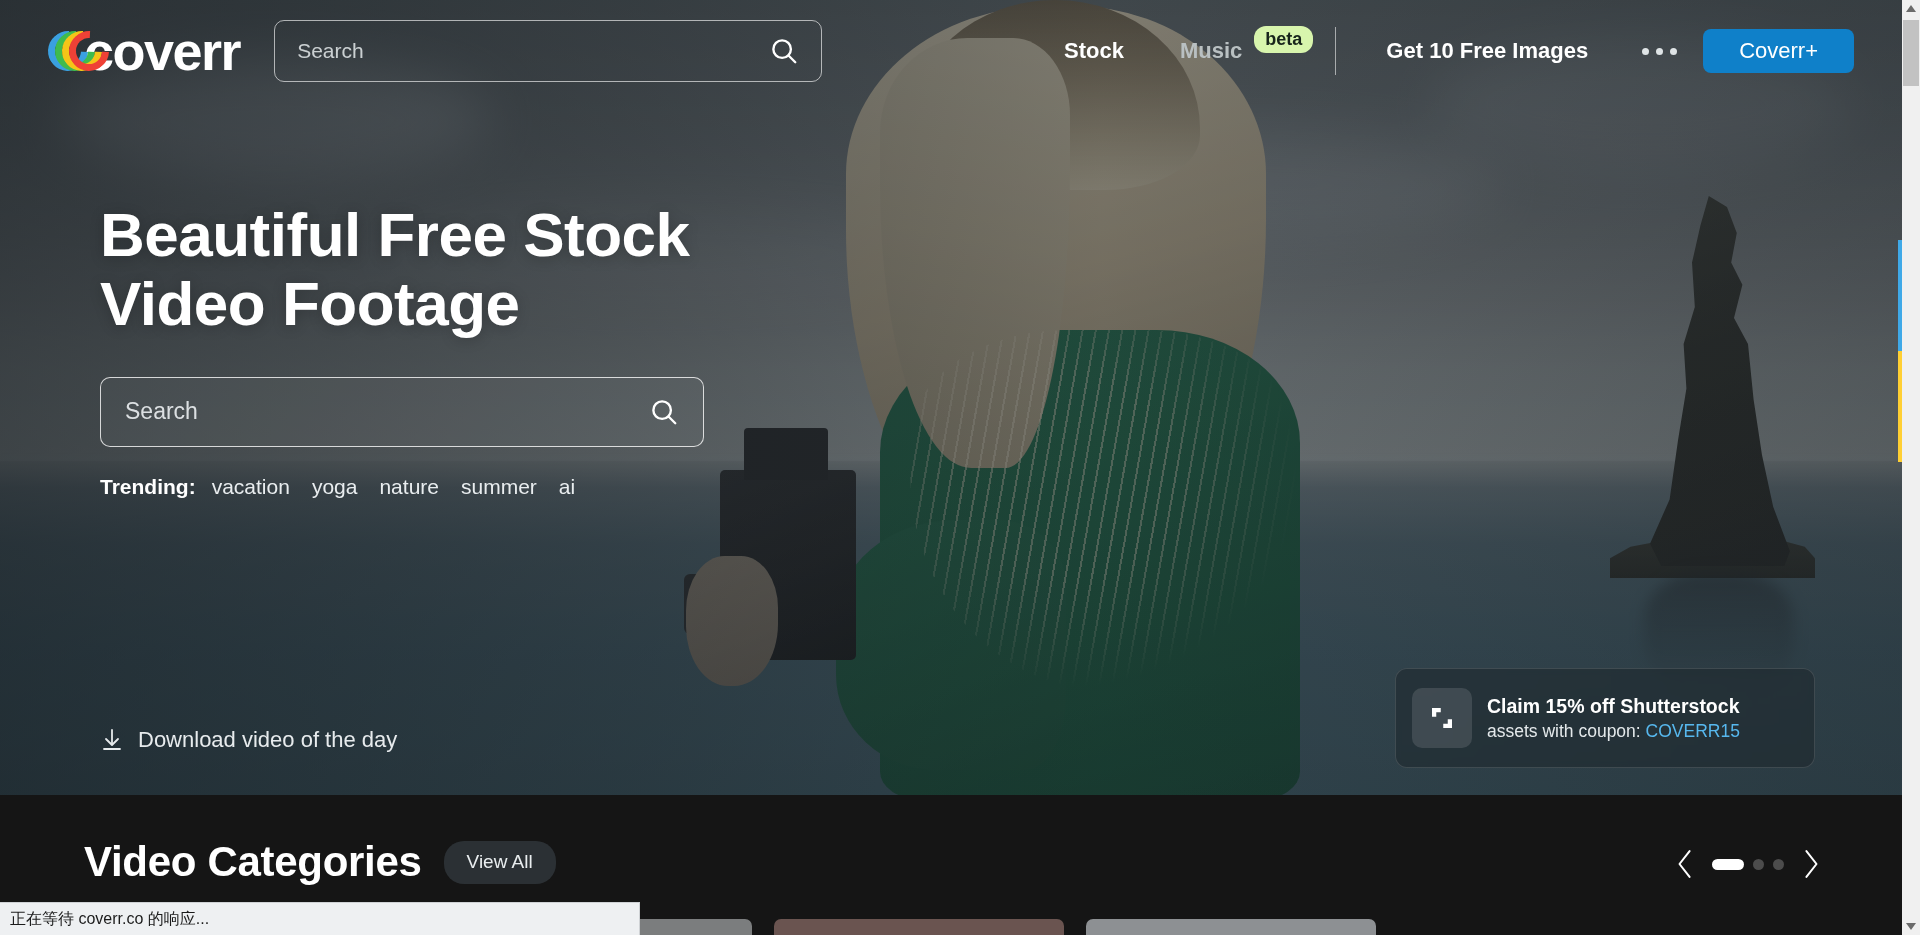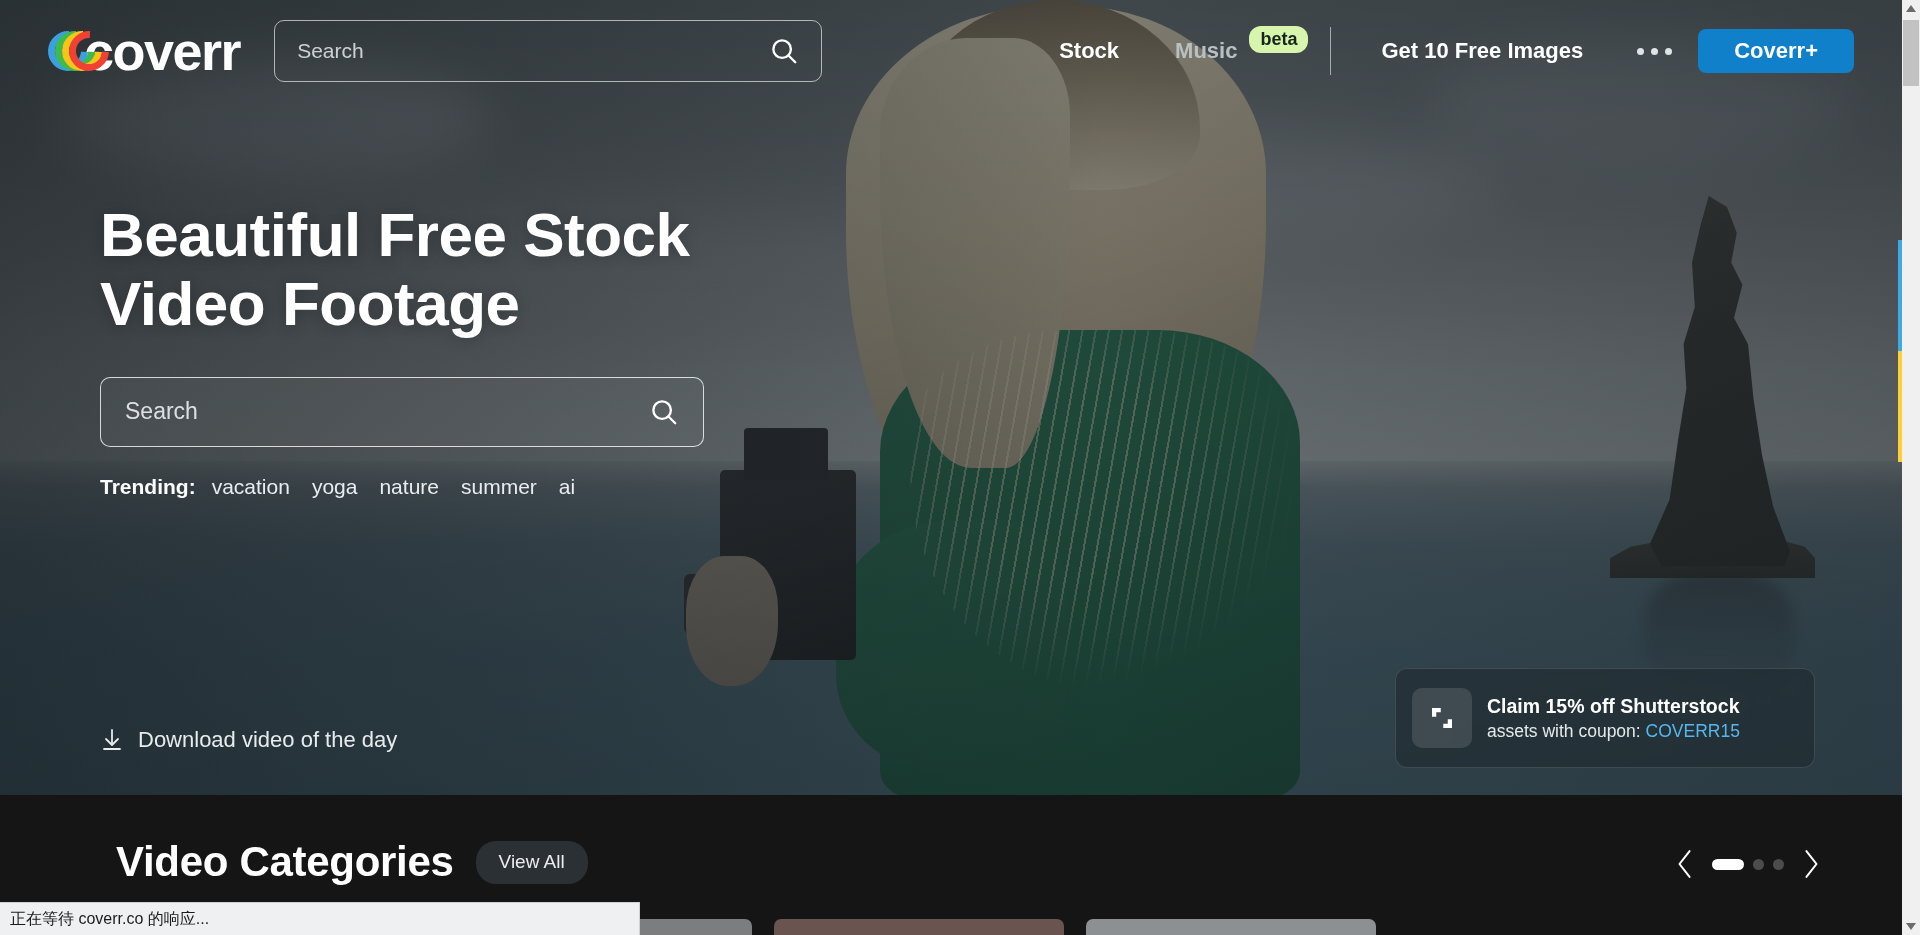--- a/index.html
+++ b/index.html
@@ -160,21 +160,21 @@
   .nav-link { color:#fff; font-size:22px; font-weight:700; padding:0 28px; white-space:nowrap; }
   .nav-link.dim { color:#b9c0c2; padding-right:8px; }
   .beta {
     display:inline-block; background:#d8f5ad; color:#17241b; font-size:18px; font-weight:700;
     border-radius:12px; padding:3px 11px; margin-left:4px; position:relative; top:-12px;
   }
   .divider { width:1px; height:48px; background:rgba(255,255,255,.55); margin:0 22px; }
   .dots { display:flex; gap:7px; padding:0 26px; }
   .dots i { width:7px; height:7px; border-radius:50%; background:#dfe4e6; display:block; }
   .cta {
-    background:#0f80c9; color:#fff; font-size:22px; font-weight:700;
+    background:#0f80c9; color:#fff; font-size:22px; font-weight:400;
     border:0; border-radius:8px; height:44px; padding:0 36px; cursor:pointer;
     font-family:inherit;
   }
 
   
   .hero-content { position:absolute; left:100px; top:200px; z-index:15; }
   h1.hero-title {
     color:#fff; font-size:62px; line-height:1.12; font-weight:700; letter-spacing:-.5px;
     margin-bottom:38px; text-shadow:0 2px 14px rgba(0,0,0,.22);
   }
@@ -206,21 +206,21 @@
   .promo-icon {
     width:60px; height:60px; flex:none; border-radius:10px; background:rgba(255,255,255,.12);
     display:flex; align-items:center; justify-content:center;
   }
   .promo-title { color:#fff; font-size:19.5px; font-weight:700; line-height:1.25; }
   .promo-sub { color:#e4e9eb; font-size:17.5px; line-height:1.28; margin-top:2px; }
   .promo-code { color:#57b8ee; }
 
   
   .cats { position:absolute; left:0; top:795px; width:1902px; height:140px; background:#151515; }
-  .cats-head { position:absolute; left:116px; top:43px; display:flex; align-items:center; gap:22px; }
+  .cats-head { position:absolute; left:84px; top:43px; display:flex; align-items:center; gap:22px; }
   .cats-title { color:#fff; font-size:42px; font-weight:700; letter-spacing:-.3px; }
   .viewall {
     background:#2b3034; color:#e9edef; border:0; border-radius:20px; height:43px; padding:0 23px;
     font-size:19px; font-family:inherit; cursor:pointer;
   }
   .carousel { position:absolute; right:80px; top:52px; display:flex; align-items:center; gap:16px; }
   .chev { width:22px; height:34px; cursor:pointer; }
   .dotsrow { display:flex; align-items:center; gap:9px; }
   .pill { width:32px; height:11px; border-radius:6px; background:#fff; }
   .dot  { width:11px; height:11px; border-radius:50%; background:#4c4c4c; }

